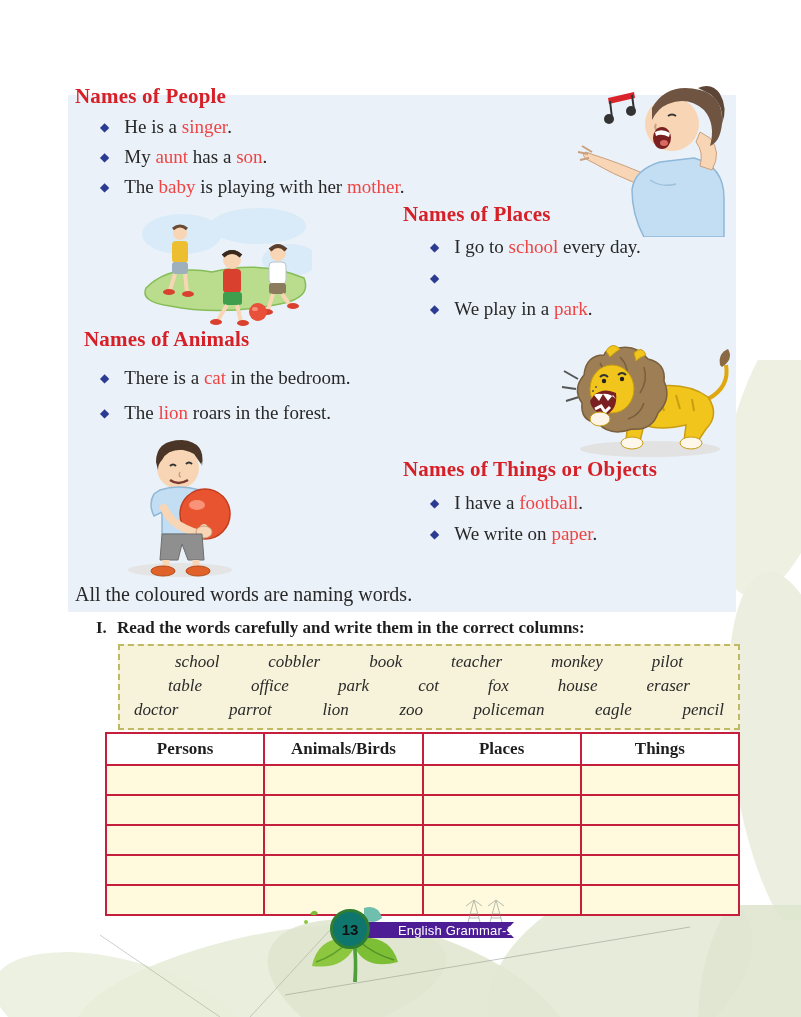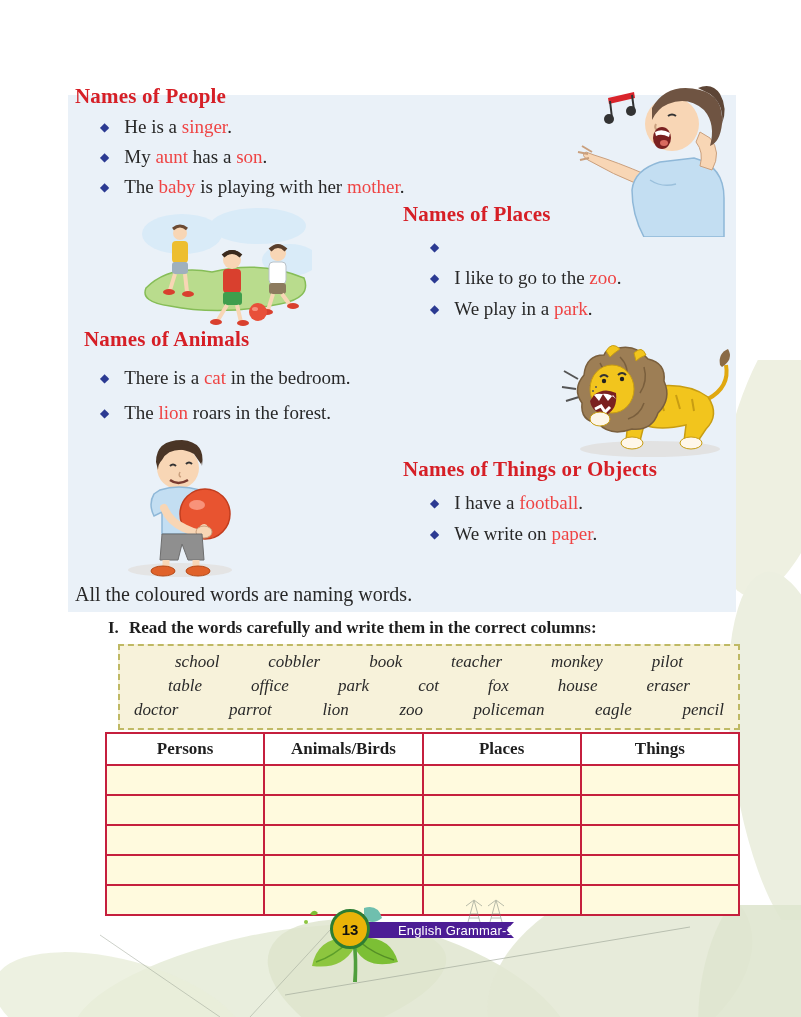--- a/index.html
+++ b/index.html
@@ -11,39 +11,39 @@
   #bottom-leaves{left:0;top:905px;z-index:0;}
   
   .panel{left:68px;top:95px;width:668px;height:517px;background:#eaf1f8;z-index:1;}
   .z2{z-index:2;}
   .sec-title{font-weight:bold;font-size:21px;color:#d61f26;letter-spacing:.2px;}
   .list .row{display:flex;align-items:center;}
   .diamond{color:#2b3a92;font-size:12px;margin-right:15px;line-height:1;}
   .sentence{font-size:19px;color:#282828;white-space:nowrap;}
   .hl{color:#ef4444;}
   .note{font-size:20px;color:#282828;font-family:Liberation Serif, serif;}
-  .exercise{font-size:17px;font-weight:bold;color:#1e1e1e;font-family:"Liberation Serif",serif;margin-left:12px;}
+  .exercise{font-size:17px;font-weight:bold;color:#1e1e1e;font-family:"Liberation Serif",serif;}
   .exercise .numeral{margin-right:10px;}
   
   .wordbank{left:118px;top:644px;width:618px;background:#f7f2da;border:2px dashed #bfb964;
             z-index:2;padding:4px 0 6px 0;}
   .wb-row{display:flex;justify-content:space-between;font-style:italic;font-size:17px;
           line-height:24px;color:#2a2a2a;}
   .wb-row.r1{padding:0 55px;}
   .wb-row.r2{padding:0 14px;}
   .wb-row.r3{padding:0 48px;}
   
   table.sort{left:105px;top:732px;width:635px;border-collapse:collapse;z-index:2;position:absolute;border-radius:8px;}
   table.sort th{background:#ffffff;border:2.5px solid #c51f3d;height:28px;
                 font-size:17px;font-weight:bold;color:#1e1e1e;}
   table.sort td{background:#fffade;border:2.5px solid #c51f3d;height:26px;}
   table.sort col{width:25%;}
   
   .page-circle{left:330px;top:909px;width:34px;height:34px;border-radius:50%;
-               background:#eab308;border:3px solid #2e7d32;z-index:6;
+               background:#0f766e;border:3px solid #2e7d32;z-index:6;
                display:flex;align-items:center;justify-content:center;
                font-family:"Liberation Sans",sans-serif;font-weight:bold;font-size:15px;color:#111;}
   .ribbon{left:366px;top:922px;width:148px;height:16px;background:#4c1d95;z-index:4;
           clip-path:polygon(0 0,100% 0,95% 50%,100% 100%,0 100%);
           display:flex;align-items:center;justify-content:flex-end;}
   .ribbon span{font-family:"Liberation Sans",sans-serif;font-size:13px;color:#ffffff;letter-spacing:.2px;}
   #sprout{left:298px;top:904px;z-index:5;}
   #towers{left:462px;top:898px;z-index:2;opacity:.55;}
 </style>
 </head>
@@ -116,24 +116,24 @@
   <ellipse cx="153" cy="104" rx="6" ry="3" fill="#d9402e"></ellipse>
 
   <circle cx="118" cy="110" r="9" fill="#e8503a"></circle>
   <ellipse cx="115" cy="107" rx="3" ry="2" fill="#f6907c"></ellipse>
 </svg>
 
 <div class="abs z2 sec-title" style="left:403px;top:202px;">Names of Places</div>
 <div class="abs z2 list" style="left:430px;top:231px;">
   <div class="row" style="height:31px;">
     <span class="diamond">◆</span>
-  </div>
-  <div class="row" style="height:31px;">
-    <span class="diamond">◆</span>
-    <span class="sentence"><span>I like to go to the </span><span class="hl">zoo</span><span>.</span></span>
+    <span class="sentence"><span>I go to </span><span class="hl">school</span><span> every day.</span></span>
+  </div>
+  <div class="row" style="height:31px;">
+    <span class="diamond">◆</span>
   </div>
   <div class="row" style="height:31px;">
     <span class="diamond">◆</span>
     <span class="sentence"><span>We play in a </span><span class="hl">park</span><span>.</span></span>
   </div>
 </div>
 
 <svg class="abs z2" style="left:572px;top:80px;" width="163" height="157" viewBox="0 0 163 157">
 
   <g>

